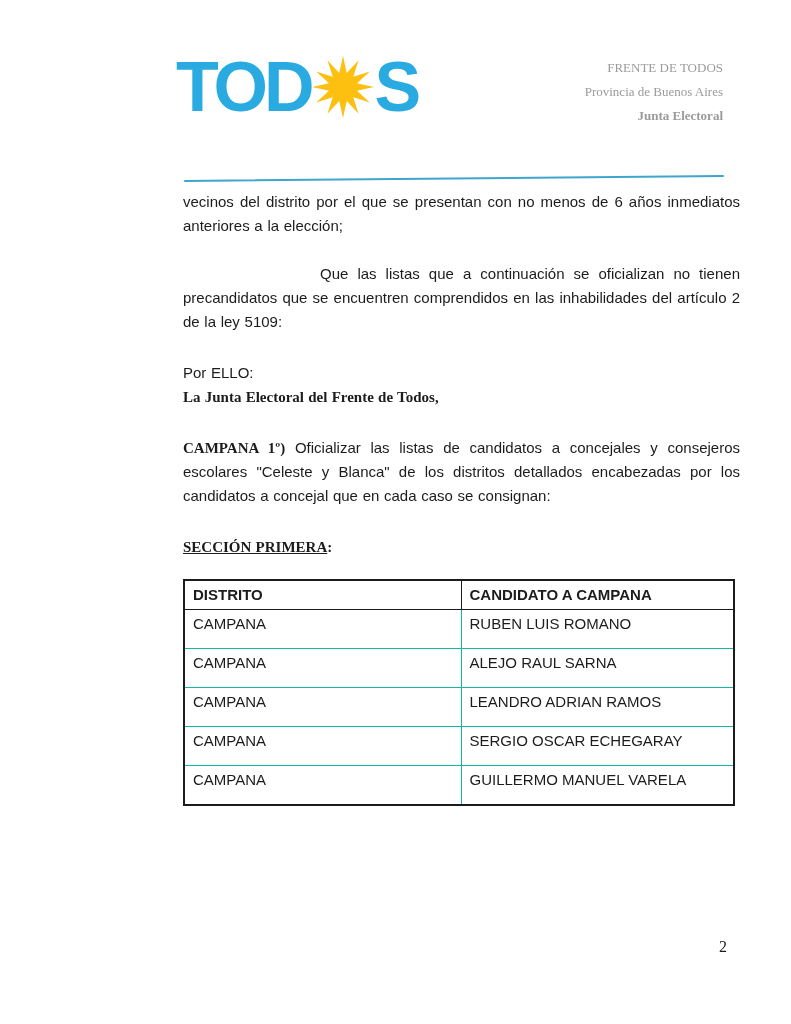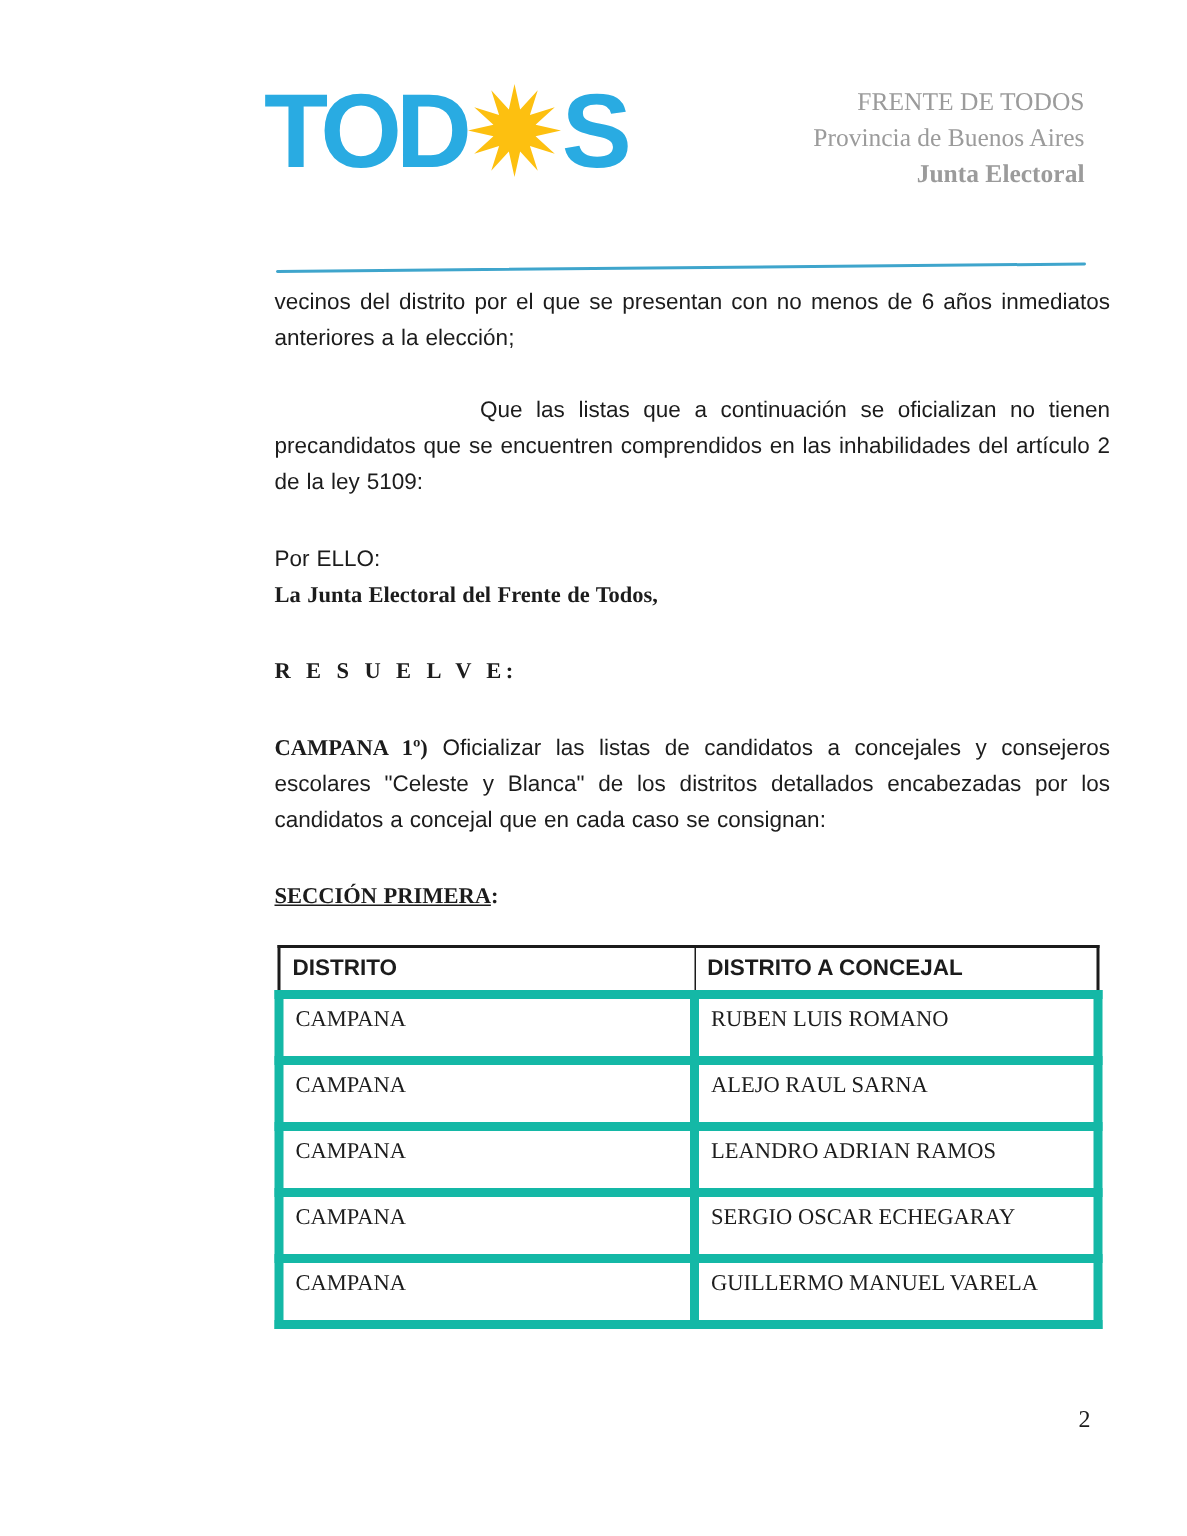--- a/index.html
+++ b/index.html
@@ -29,21 +29,21 @@
   .logo-text{
     font-size:70px;font-weight:800;line-height:1;
     letter-spacing:-4px;color:var(--logo-blue);
     font-family:"Liberation Sans",sans-serif;
   }
   .sun-wrap{width:62px;height:62px;margin:0 1px;flex:0 0 auto;}
   .org{
     position:absolute;right:54px;top:56px;
     text-align:right;
     font-family:"Liberation Serif",serif;
-    font-size:17px;line-height:24px;
+    font-size:13px;line-height:24px;
     color:var(--header-gray);
   }
   .org .bold{font-weight:bold;}
   .rule{position:absolute;left:183px;top:173px;}
   
   .content{
     position:absolute;left:183px;top:190px;width:557px;
     font-size:15px;line-height:24px;
   }
   .content p{margin:0 0 24px 0;word-spacing:0.5px;}
@@ -62,23 +62,23 @@
     width:552px;
     border:2px solid #1b1b1b;
     font-size:15px;line-height:24px;
   }
   table.candidates th{
     border:1px solid #1b1b1b;
     text-align:left;font-weight:bold;
     padding:2px 8px;height:25px;margin-left:38px;
   }
   table.candidates td{
-    border:6px solid #14b8a6;
+    border:1px solid #14b8a6;
     vertical-align:top;
-    padding:2px 8px 12px 8px;height:36px;font-family:Liberation Serif, serif;
+    padding:2px 8px 12px 8px;height:36px;
   }
   table.candidates .col-district{width:277px;}
   
   .pagenum{
     position:absolute;top:938px;right:50px;
     font-family:"Liberation Serif",serif;
     font-size:16px;color:var(--text);
   }
 </style>
 </head>
@@ -104,29 +104,28 @@
 
   <svg class="rule" width="545" height="10" aria-hidden="true">
     <line x1="2" y1="8" x2="540" y2="3" stroke="var(--rule-blue)" stroke-width="2" stroke-linecap="round"></line>
   </svg>
 
   <div class="content">
     <p class="just">vecinos del distrito por el que se presentan con no menos de 6 años inmediatos anteriores a la elección;</p>
     <p class="just ind mb27">Que las listas que a continuación se oficializan no tienen precandidatos que se encuentren comprendidos en las inhabilidades del artículo 2 de la ley 5109:</p>
     <p class="mb0">Por ELLO:</p>
     <p class="center bold mb27">La Junta Electoral del Frente de Todos,</p>
-    <p class="center bold spaced mb27">R E S U E L V E:</p>
     <p class="just mb27"><span class="bold">CAMPANA 1º)</span><span> Oficializar las listas de candidatos a concejales y consejeros escolares "Celeste y Blanca" de los distritos detallados encabezadas por los candidatos a concejal que en cada caso se consignan:</span></p>
     <p class="mb20"><span class="bold underline">SECCIÓN PRIMERA</span><span class="bold">:</span></p>
 
     <table class="candidates">
       <thead>
         <tr>
           <th class="col-district">DISTRITO</th>
-          <th>DISTRITO A CONCEJAL</th>
+          <th>CANDIDATO A CAMPANA</th>
         </tr>
       </thead>
       <tbody>
 
       <tr>
           <td class="col-district">CAMPANA</td>
           <td>RUBEN LUIS ROMANO</td>
         </tr>
           <tr>
           <td class="col-district">CAMPANA</td>

